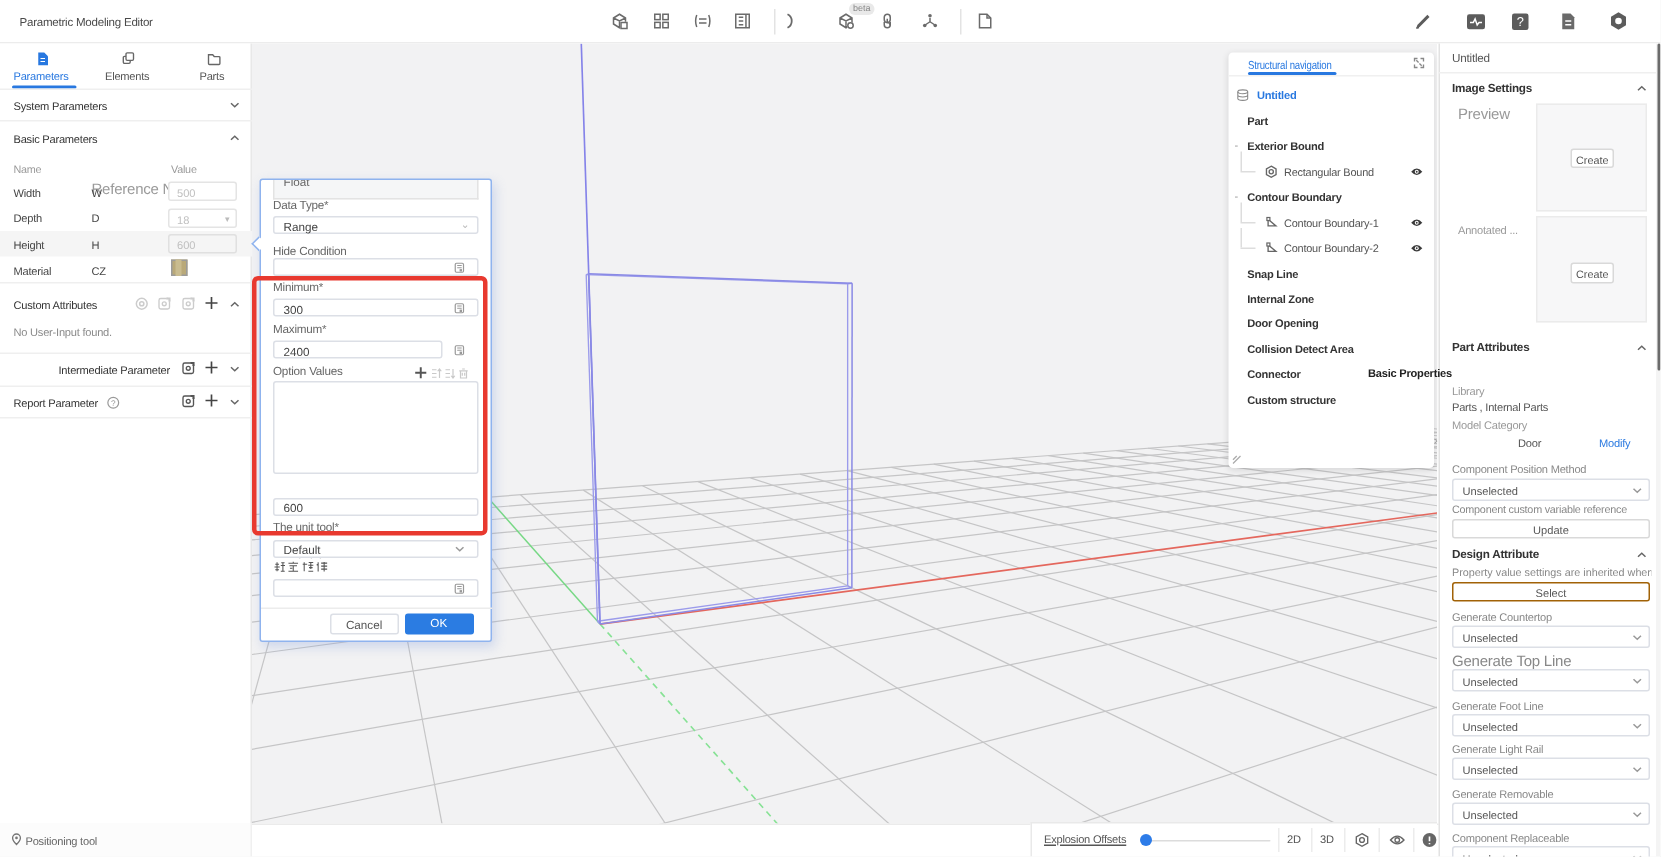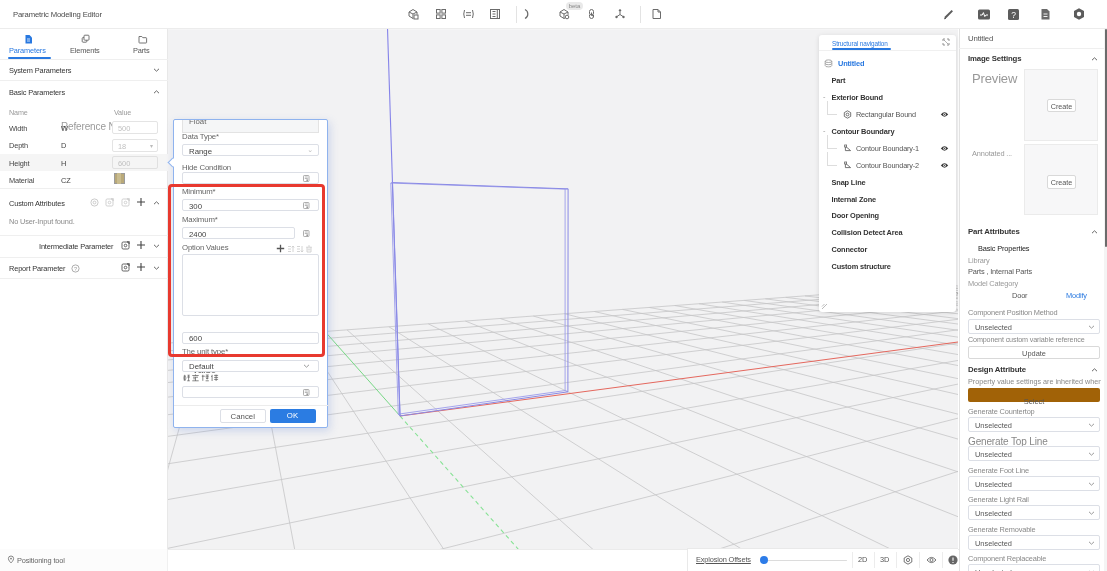--- a/index.html
+++ b/index.html
@@ -334,31 +334,31 @@
     <path d="M1 6 L6 1 M1 3.5 L3.5 1" stroke="#aaa" stroke-width="0.8"></path>
   </svg>
 <span class="lbl" style="left:956px;top:289px;font-size:7.4px;color:#999;">›</span>
 <div style="position:absolute;left:959px;top:29px;width:148px;height:542px;background:#fff;border-left:1px solid #e2e2e2;"></div>
 <span class="lbl" style="left:968px;top:33.5px;font-size:7.8px;color:#555;">Untitled</span>
 <div style="position:absolute;left:959px;top:47.5px;width:148px;height:1px;background:#efefef;"></div>
 <span class="lbl" style="left:968px;top:54px;font-size:7.8px;color:#333;font-weight:bold;">Image Settings</span>
 <svg style="left:1091px;top:56px" width="7" height="6" viewBox="0 0 7 6">
     <path d="M1 4.2 L3.5 1.8 L6 4.2" stroke="#666" fill="none" stroke-width="1"></path>
   </svg>
-<span class="lbl" style="left:972px;top:70.5px;font-size:13px;color:#999;">Preview</span>
+<span class="lbl" style="left:972px;top:70.5px;font-size:10px;color:#999;">Preview</span>
 <div style="position:absolute;left:1024px;top:68.5px;width:73.5px;height:72.5px;background:#f7f7f8;border:1px solid #ebebeb;"></div>
 <div style="position:absolute;left:1047px;top:98.5px;width:29px;height:13.5px;background:#fff;border:1px solid #d9d9d9;border-radius:2px;font-size:7.2px;color:#555;text-align:center;line-height:13px;">Create</div>
 <span class="lbl" style="left:972px;top:148.5px;font-size:7.4px;color:#999;">Annotated ...</span>
 <div style="position:absolute;left:1024px;top:143.5px;width:73.5px;height:71.5px;background:#f7f7f8;border:1px solid #ebebeb;"></div>
 <div style="position:absolute;left:1047px;top:175px;width:29px;height:13.5px;background:#fff;border:1px solid #d9d9d9;border-radius:2px;font-size:7.2px;color:#555;text-align:center;line-height:13px;">Create</div>
 <span class="lbl" style="left:968px;top:227px;font-size:7.8px;color:#333;font-weight:bold;">Part Attributes</span>
 <svg style="left:1091px;top:229px" width="7" height="6" viewBox="0 0 7 6">
     <path d="M1 4.2 L3.5 1.8 L6 4.2" stroke="#666" fill="none" stroke-width="1"></path>
   </svg>
-<span class="lbl" style="left:978px;top:243.5px;font-size:7.4px;color:#222;font-weight:normal;">Basic Properties</span>
+<span class="lbl" style="left:912px;top:243.5px;font-size:7.4px;color:#222;font-weight:bold;">Basic Properties</span>
 <span class="lbl" style="left:968px;top:255.5px;font-size:7.4px;color:#999;">Library</span>
 <span class="lbl" style="left:968px;top:266.5px;font-size:7.4px;color:#555;">Parts , Internal Parts</span>
 <span class="lbl" style="left:968px;top:279px;font-size:7.4px;color:#999;">Model Category</span>
 <span class="lbl" style="left:968px;top:291px;font-size:7.4px;color:#555;padding-left:44px;">Door</span>
 <span class="lbl" style="left:1066px;top:291px;font-size:7.4px;color:#2878e0;">Modify</span>
 <span class="lbl" style="left:968px;top:307.5px;font-size:7.4px;color:#888;">Component Position Method</span>
 <div class="inp" style="left:968px;top:319px;width:132px;height:14.5px;">
     <span style="position:absolute;left:6px;top:3px;font-size:7.4px;color:#555;">Unselected</span>
   </div>
 <svg style="left:1088px;top:323.5px" width="7" height="6" viewBox="0 0 7 6">
@@ -366,21 +366,21 @@
   </svg>
 <span class="lbl" style="left:968px;top:335px;font-size:7.2px;color:#888;">Component custom variable reference</span>
 <div style="position:absolute;left:968px;top:345.5px;width:132px;height:13.5px;background:#fff;border:1px solid #d9d9d9;border-radius:2px;font-size:7.4px;color:#555;text-align:center;line-height:13px;">Update</div>
 <span class="lbl" style="left:968px;top:364.5px;font-size:7.8px;color:#333;font-weight:bold;">Design Attribute</span>
 <svg style="left:1091px;top:366.5px" width="7" height="6" viewBox="0 0 7 6">
     <path d="M1 4.2 L3.5 1.8 L6 4.2" stroke="#666" fill="none" stroke-width="1"></path>
   </svg>
 <div style="position:absolute;left:968px;top:377px;width:133px;height:10px;overflow:hidden;">
     <span style="position:absolute;left:0;top:0;font-size:7.2px;color:#888;white-space:nowrap;">Property value settings are inherited when...</span>
   </div>
-<div style="position:absolute;left:968px;top:387.5px;width:132px;height:13.5px;background:#fff;border:7px solid #a16207;border-radius:2px;font-size:7.4px;color:#555;text-align:center;line-height:13px;">Select</div>
+<div style="position:absolute;left:968px;top:387.5px;width:132px;height:13.5px;background:#fff;border:1px solid #a16207;border-radius:2px;font-size:7.4px;color:#555;text-align:center;line-height:13px;">Select</div>
 <span class="lbl" style="left:968px;top:406.5px;font-size:7.4px;color:#888;">Generate Countertop</span>
 <div class="inp" style="left:968px;top:417px;width:132px;height:14.5px;">
     <span style="position:absolute;left:6px;top:3px;font-size:7.4px;color:#555;">Unselected</span>
   </div>
 <svg style="left:1088px;top:421.5px" width="7" height="6" viewBox="0 0 7 6">
     <path d="M1 1.8 L3.5 4.2 L6 1.8" stroke="#999" fill="none" stroke-width="1"></path>
   </svg>
 <span class="lbl" style="left:968px;top:436px;font-size:10px;color:#888;">Generate Top Line</span>
 <div class="inp" style="left:968px;top:446.4px;width:132px;height:14.5px;">
     <span style="position:absolute;left:6px;top:3px;font-size:7.4px;color:#555;">Unselected</span>
@@ -464,21 +464,21 @@
     <path d="M1 1.5 h3 M1 4 h3 M1 6.5 h3 M6 1 v6 M4.8 5.5 L6 7 L7.2 5.5" stroke="#c9c9c9" fill="none" stroke-width="0.8"></path>
   </svg>
 <svg style="left:305px;top:244.5px" width="8" height="8" viewBox="0 0 8 8">
     <path d="M1.2 2.2 h5.6 M2 2.2 V7 h4 V2.2 M3.1 1 h1.8 M3.2 3.5 v2 M4.8 3.5 v2" stroke="#c9c9c9" fill="none" stroke-width="0.8"></path>
   </svg>
 <div class="inp" style="left:182px;top:254px;width:137px;height:62px;"></div>
 <span class="lbl" style="left:192px;top:319.5px;font-size:10px;color:#666;margin-top:44px;">Value*</span>
 <div class="inp" style="left:182px;top:331.5px;width:137px;height:12px;">
     <span style="position:absolute;left:6px;top:1.5px;font-size:7.8px;color:#444;">600</span>
   </div>
-<span class="lbl" style="left:182px;top:346.5px;font-size:7.8px;color:#666;">The unit type*</span>
+<span class="lbl" style="left:182px;top:346.5px;font-size:7.8px;color:#666;">The unit tool*</span>
 <div class="inp" style="left:182px;top:359.5px;width:137px;height:12px;">
     <span style="position:absolute;left:6px;top:1.5px;font-size:7.8px;color:#444;">Default</span>
   </div>
 <svg style="left:303px;top:363px" width="7" height="6" viewBox="0 0 7 6">
     <path d="M1 1.8 L3.5 4.2 L6 1.8" stroke="#999" fill="none" stroke-width="1"></path>
   </svg>
 <svg style="left:182px;top:373.5px" width="40" height="8" viewBox="0 0 40 8">
     <g stroke="#555" fill="none" stroke-width="0.7">
       <path d="M1.5 2.2 h2.5 M1 4 h3.5 M1.5 5.8 h2.5 M2.7 0.8 v6 M5.5 1.2 h2.2 M5.2 3 h2.8 M6.6 1.2 v5.6 M5.2 6.8 h2.6"></path>
       <path d="M10.3 1.5 h6.4 M13.5 0.5 v1 M11.0 3.2 h5 M13.5 3.2 v3.6 M10.3 6.8 h6.4 M11.3 4.8 h1.6"></path>

